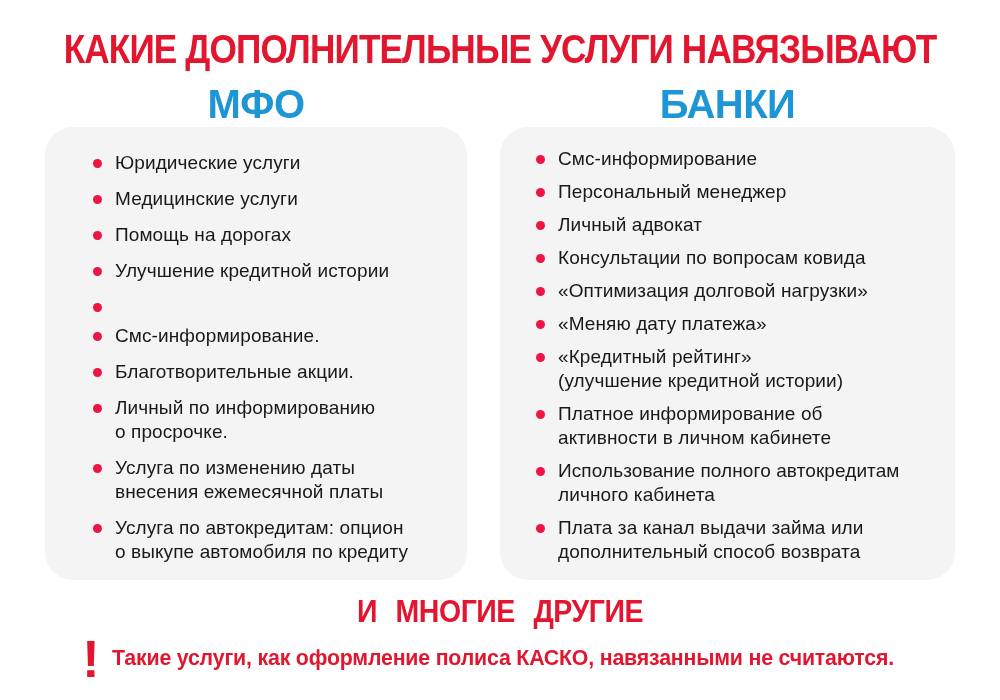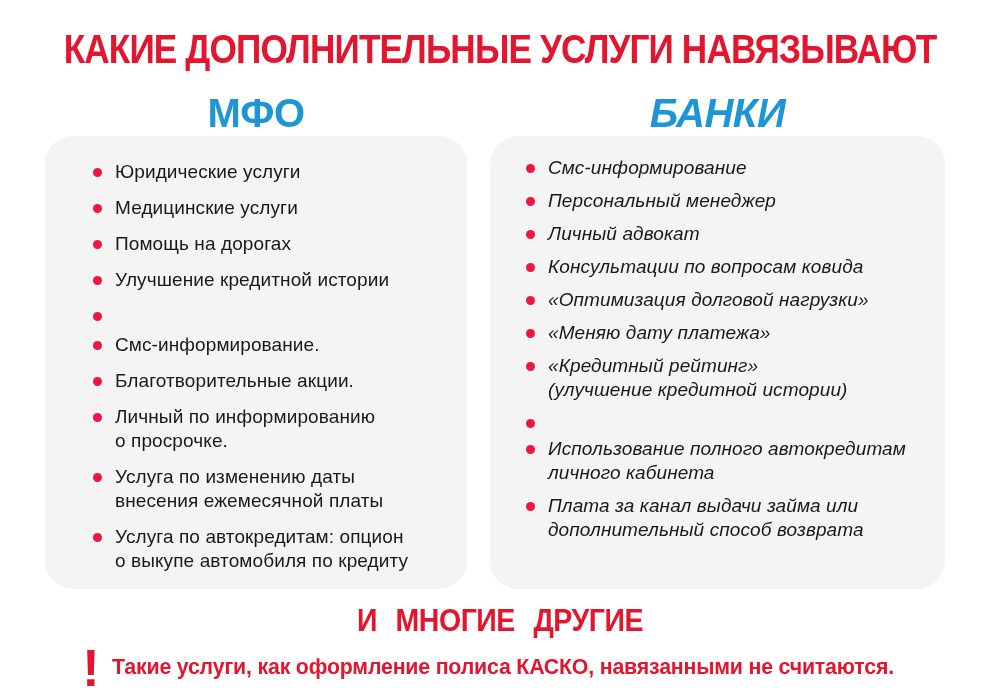--- a/index.html
+++ b/index.html
@@ -29,26 +29,26 @@
     font-size:40px;
     line-height:38px;
     font-weight:800;
     letter-spacing:-1px;
     transform:scaleX(0.88);
     transform-origin:50% 50%;
     white-space:nowrap;
   }
   .columns{
     display:flex;
-    margin:24px 45px 0 45px;
-    gap:23px;
+    margin:15px 45px 0 45px;
+    gap:33px;
   }
   .column{display:flex;flex-direction:column;}
   .col-left{width:422px;}
-  .col-right{width:455px;font-style:italic;}
+  .col-right{width:455px;}
   .col-header{
     text-align:center;
     color:var(--header-blue);
     font-size:40px;
     line-height:42px;
     font-weight:800;
     letter-spacing:-0.5px;
     margin-bottom:2px;
   }
   .panel{
@@ -207,20 +207,22 @@
               <span class="bullet"></span>
               <span class="item-text">«Меняю дату платежа»</span>
             </li>
           <li>
               <span class="bullet"></span>
               <span class="item-text">«Кредитный рейтинг»
 (улучшение кредитной истории)</span>
             </li>
           <li>
               <span class="bullet"></span>
+              <span class="item-text">Платное информирование об
+активности в личном кабинете</span>
             </li>
           <li>
               <span class="bullet"></span>
               <span class="item-text">Использование полного автокредитам
 личного кабинета</span>
             </li>
           <li>
               <span class="bullet"></span>
               <span class="item-text">Плата за канал выдачи займа или
 дополнительный способ возврата</span>

